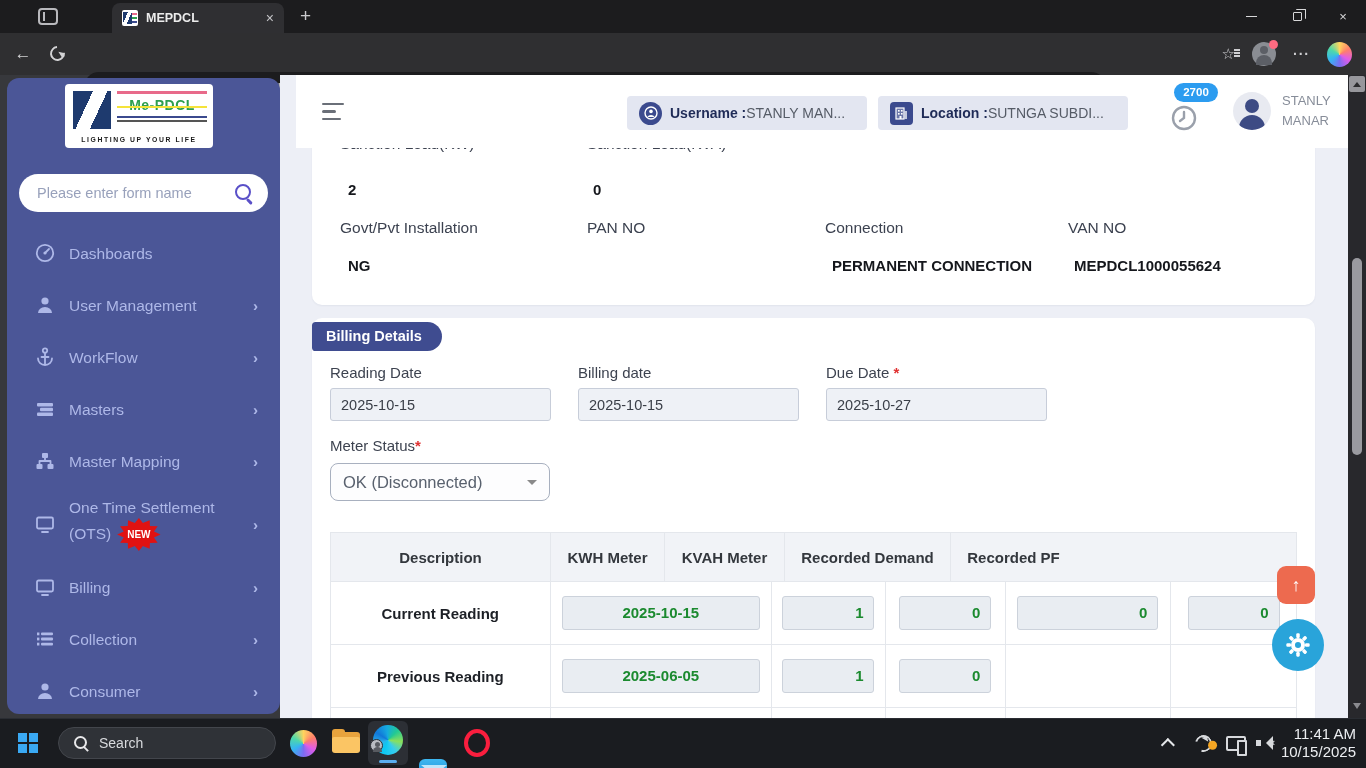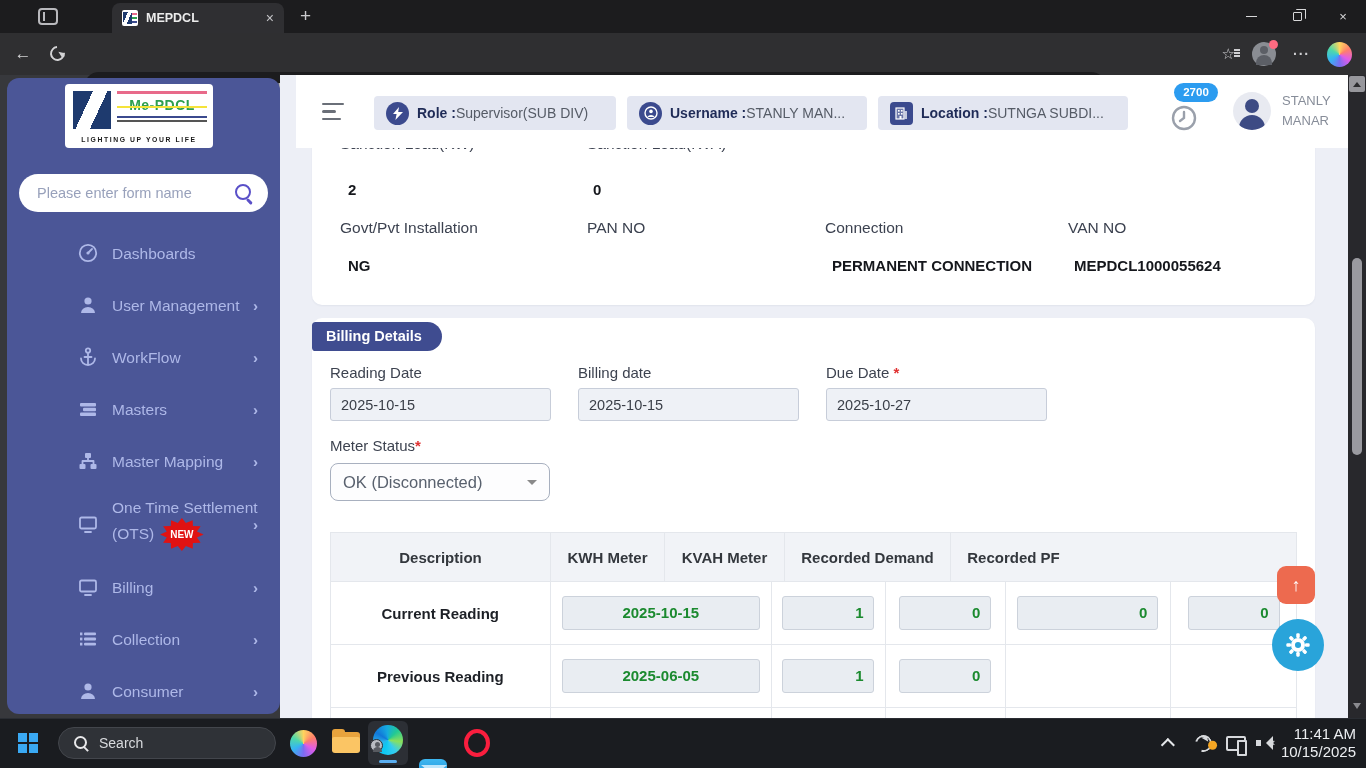--- a/index.html
+++ b/index.html
@@ -63,21 +63,21 @@
   .brandname::after { content:""; position:absolute; left:0; right:0; top:55%; height:2px; background:#f5e33a; }
   .logotext .navyline { height:2px; background:#3b4a8e; margin-top:3px; }
   .logotext .grayline { height:1.5px; background:#555; margin-top:2px; }
   .tagline { position:absolute; left:0; right:0; bottom:5px; text-align:center; font-size:6.8px; letter-spacing:1.6px; color:#1a1a1a; font-weight:bold; }
   .sidesearch { position:absolute; left:12px; top:96px; width:249px; height:38px; background:#fff; border-radius:19px; display:flex; align-items:center; }
   .sidesearch input { border:none; outline:none; background:transparent; flex:1; padding-left:18px; font-size:14.5px; color:#444; font-family:"Liberation Sans",sans-serif; }
   .sidesearch input::placeholder { color:#98a1bb; }
   .smag { width:20px; height:20px; margin-right:14px; position:relative; flex:0 0 auto; }
   .smag::before { content:""; position:absolute; left:1px; top:1px; width:12px; height:12px; border:2.4px solid #5a50c8; border-radius:50%; }
   .smag::after { content:""; position:absolute; right:1px; bottom:0px; width:7px; height:2.6px; background:#5a50c8; transform:rotate(45deg); border-radius:2px; }
-  .menu { position:absolute; left:0; top:149px; right:0;padding-left:43px; }
+  .menu { position:absolute; left:0; top:149px; right:0; }
   .mitem { position:relative; height:52px; display:flex; align-items:center; color:#aeb8e8; }
   .mitem.tall { height:74px; }
   .mitem .mico { position:absolute; left:26px; width:24px; height:24px; display:flex; align-items:center; justify-content:center; }
   .mitem .mlabel { margin-left:62px; font-size:15.5px; width:156px; line-height:21px; }
   .mitem .chev { position:absolute; right:22px; font-size:15px; font-weight:bold; color:#aeb8e8; }
   .newburst { display:inline-block; background:#e01212; color:#fff; font-size:10px; font-weight:bold; padding:6px 10px; margin-left:6px; vertical-align:middle;
     clip-path:polygon(100% 50%,84.8% 59.3%,93.3% 75%,75.5% 75.5%,75% 93.3%,59.3% 84.8%,50% 100%,40.7% 84.8%,25% 93.3%,24.5% 75.5%,6.7% 75%,15.2% 59.3%,0% 50%,15.2% 40.7%,6.7% 25%,24.5% 24.5%,25% 6.7%,40.7% 15.2%,50% 0%,59.3% 15.2%,75% 6.7%,75.5% 24.5%,93.3% 25%,84.8% 40.7%); }
   .mico svg { stroke:#aeb8e8; fill:none; stroke-width:1.8; stroke-linecap:round; stroke-linejoin:round; }
   .mico svg .fill { fill:#aeb8e8; stroke:none; }
 
@@ -427,29 +427,20 @@
         </div>
       </div>
     </div>
 
     <div class="appheader">
       <div class="hamb">
           <div class="b1"></div>
           <div class="b2"></div>
           <div class="b3"></div>
         </div>
-      <div class="hbadge" style="left:78px;width:242px;">
-        <span class="bico">
-            <svg width="12" height="13" viewBox="0 0 12 13">
-              <polygon fill="#fff" points="7,0 1,7 4.6,7 3.4,13 11,5 6.2,5"></polygon>
-            </svg>
-          </span>
-        <span class="blabel">Role :</span>
-          <span class="bvalue">Supervisor(SUB DIV)</span>
-      </div>
       <div class="hbadge" style="left:331px;width:240px;">
         <span class="bico">
             <svg width="14" height="14" viewBox="0 0 14 14">
               <circle cx="7" cy="7" r="6" fill="none" stroke="#fff" stroke-width="1.4"></circle>
               <circle cx="7" cy="5.4" r="1.8" fill="#fff"></circle>
               <path d="M3.4 11 a4 3.4 0 0 1 7.2 0" fill="#fff"></path>
             </svg>
           </span>
         <span class="blabel">Username :</span>
           <span class="bvalue">STANLY MAN...</span>

